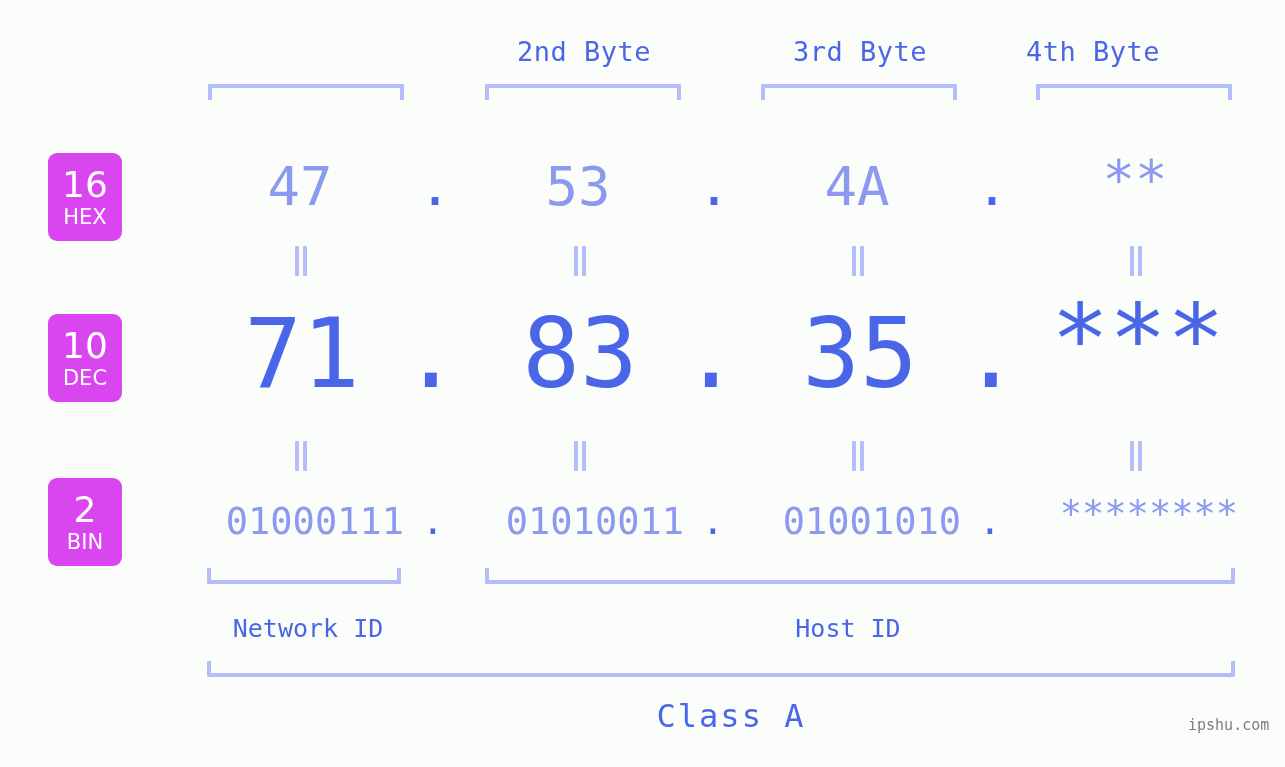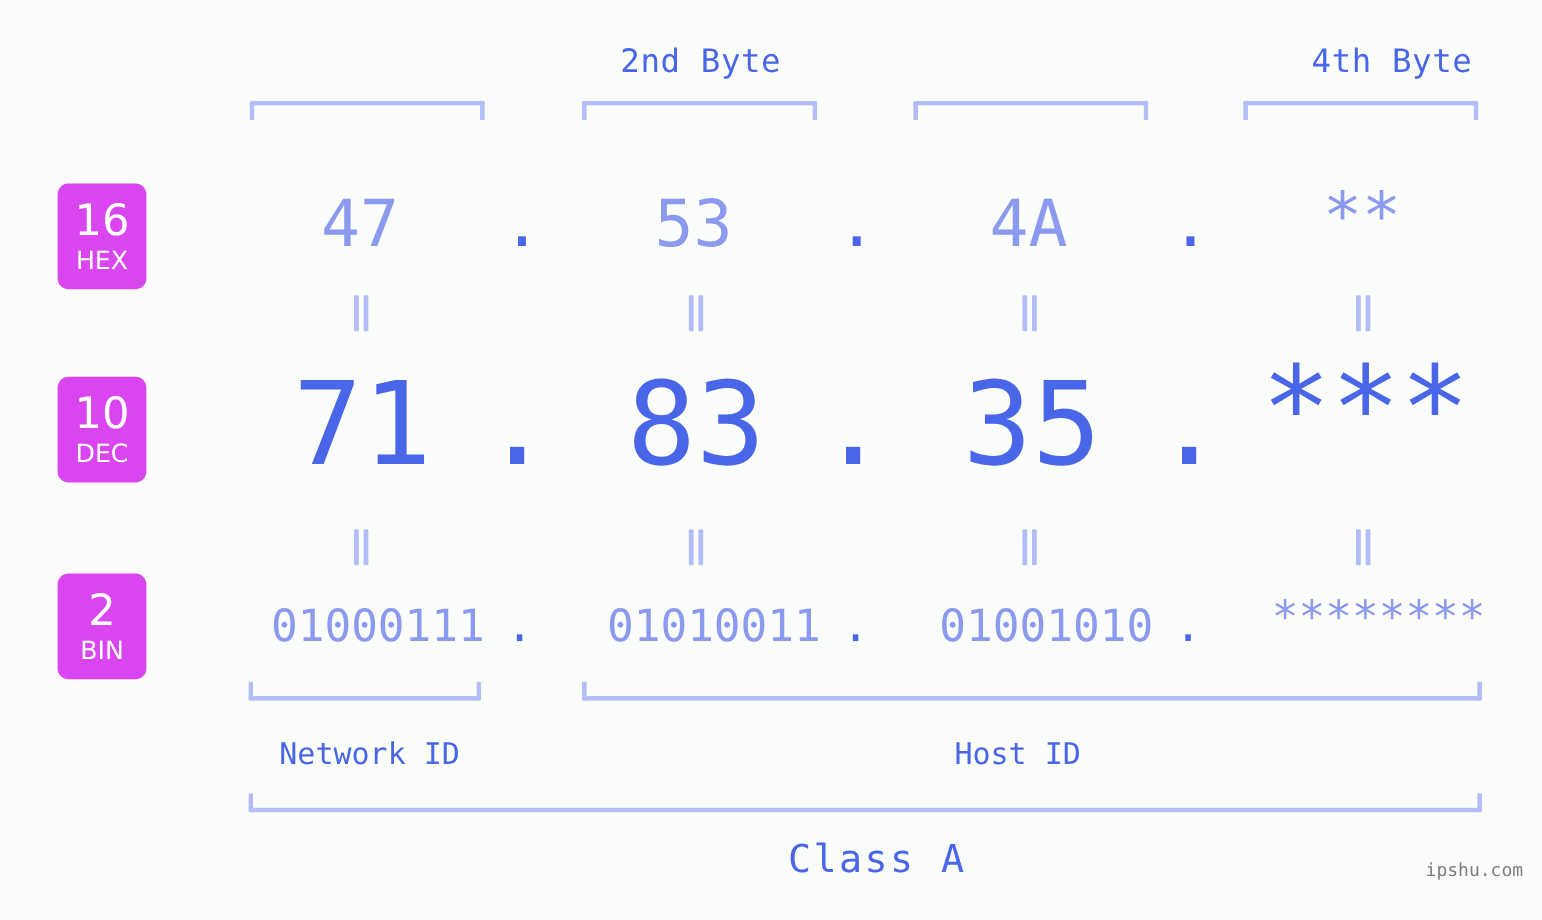--- a/index.html
+++ b/index.html
@@ -124,21 +124,22 @@
     color:#7d7d7d;
     white-space:nowrap;
   }
 </style>
 </head>
 <body>
 
 <div id="stage">
 
   <div class="abs byte-head" style="left:484px; top:36px; width:200px;">2nd Byte</div>
-  <div class="abs byte-head" style="left:1060px; top:36px; width:200px;">4th Byte</div>
+  <div class="abs byte-head" style="left:760px; top:36px; width:200px;">3rd Byte</div>
+  <div class="abs byte-head" style="left:993px; top:36px; width:200px;">4th Byte</div>
 
   <div class="abs bracket-down" style="left:208px; top:84px; width:196px;"></div>
   <div class="abs bracket-down" style="left:485px; top:84px; width:196px;"></div>
   <div class="abs bracket-down" style="left:761px; top:84px; width:196px;"></div>
   <div class="abs bracket-down" style="left:1036px; top:84px; width:196px;"></div>
 
   <div class="abs badge" style="left:48px; top:153px;">
     <div class="num">16</div>
     <div class="lbl">HEX</div>
   </div>

